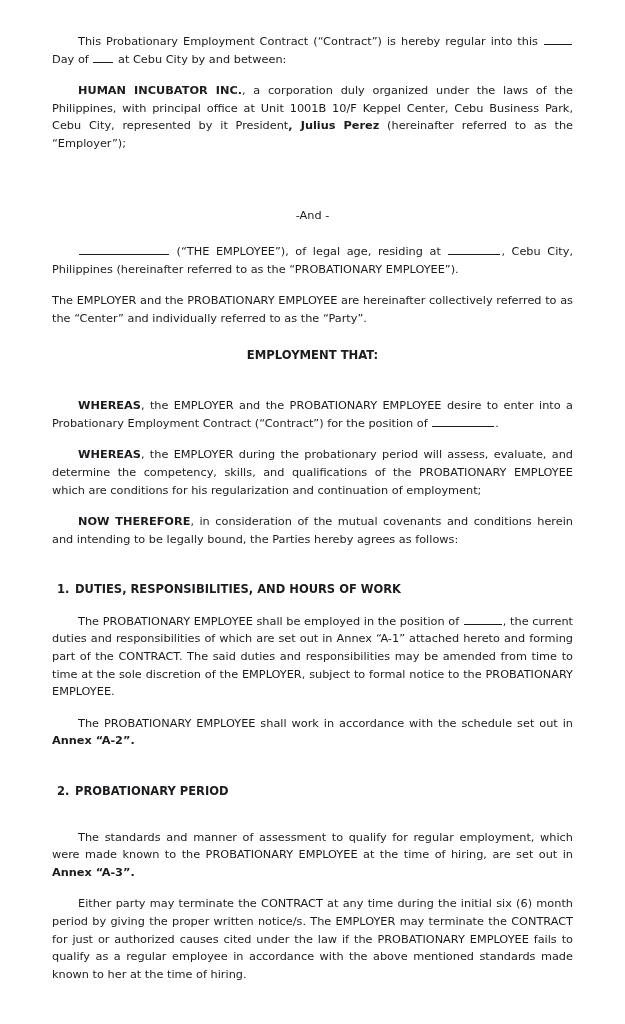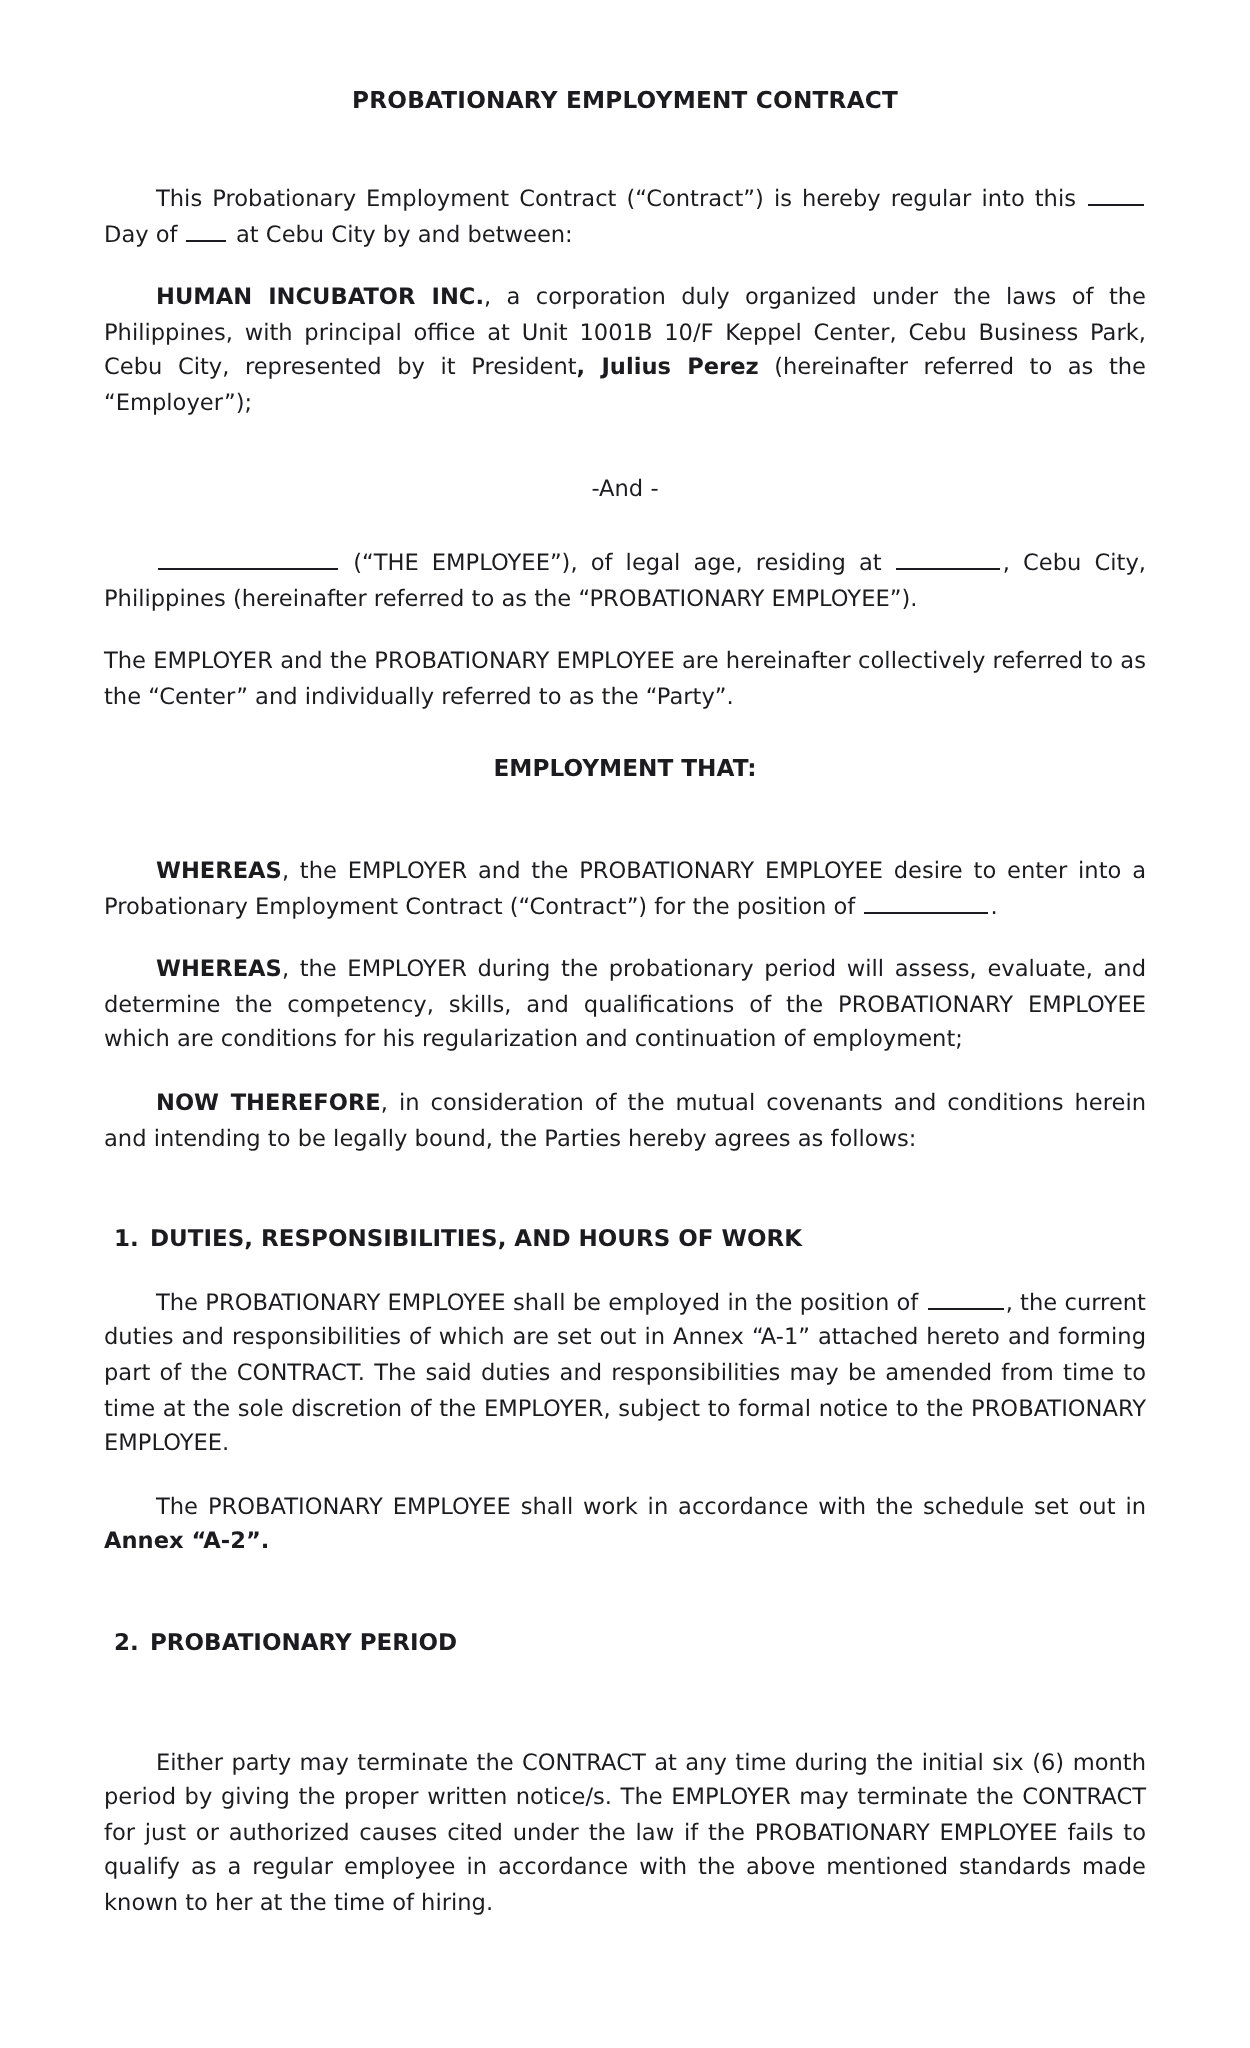--- a/index.html
+++ b/index.html
@@ -39,20 +39,21 @@
     text-align: justify;
     text-justify: inter-word;
   }
   .indent-block {
   }
   .first-line-indent {
     text-indent: 26px;
   }
   .center {
     text-align: center;
+    margin-top: 28px;
   }
   .bold {
     font-weight: bold;
   }
   .gap-sm { height: 14px; }
   .gap-md { height: 19px; }
   .gap-lg { height: 26px; }
   .gap-xl { height: 33px; }
   .heading-center {
     text-align: center;
@@ -88,21 +89,20 @@
   .blank-md { width: 38px; }
   .blank-lg { width: 52px; }
   .blank-xl { width: 62px; }
   .blank-xxl { width: 90px; }
 </style>
 </head>
 <body>
 
 <div class="page">
 
-  <div class="doc-title">PROBATIONARY EMPLOYMENT CONTRACT</div>
 
   <div class="gap-xl"></div>
 
   <p class="first-line-indent">
     <span>This Probationary Employment Contract (“Contract”) is hereby regular into this</span>
     <span class="blank blank-sm"></span>
     <span>Day of</span>
     <span class="blank blank-xs"></span>
     <span>at Cebu City by and between:</span>
   </p>
@@ -177,18 +177,21 @@
   <div class="clause-heading">
     <span class="clause-num">2.</span>
     <span class="clause-title">PROBATIONARY PERIOD</span>
   </div>
 
   <div class="gap-sm"></div>
 
 
   <div class="gap-sm"></div>
 
+  <p class="first-line-indent">
+    <span>The standards and manner of assessment to qualify for regular employment, which were made known to the PROBATIONARY EMPLOYEE at the time of hiring, are set out in </span><span class="bold">Annex “A-3”.</span>
+  </p>
 
   <div class="gap-sm"></div>
 
   <p class="first-line-indent">Either party may terminate the CONTRACT at any time during the initial six (6) month period by giving the proper written notice/s. The EMPLOYER may terminate the CONTRACT for just or authorized causes cited under the law if the PROBATIONARY EMPLOYEE fails to qualify as a regular employee in accordance with the above mentioned standards made known to her at the time of hiring.</p>
 
 </div>
 
 </body></html>

